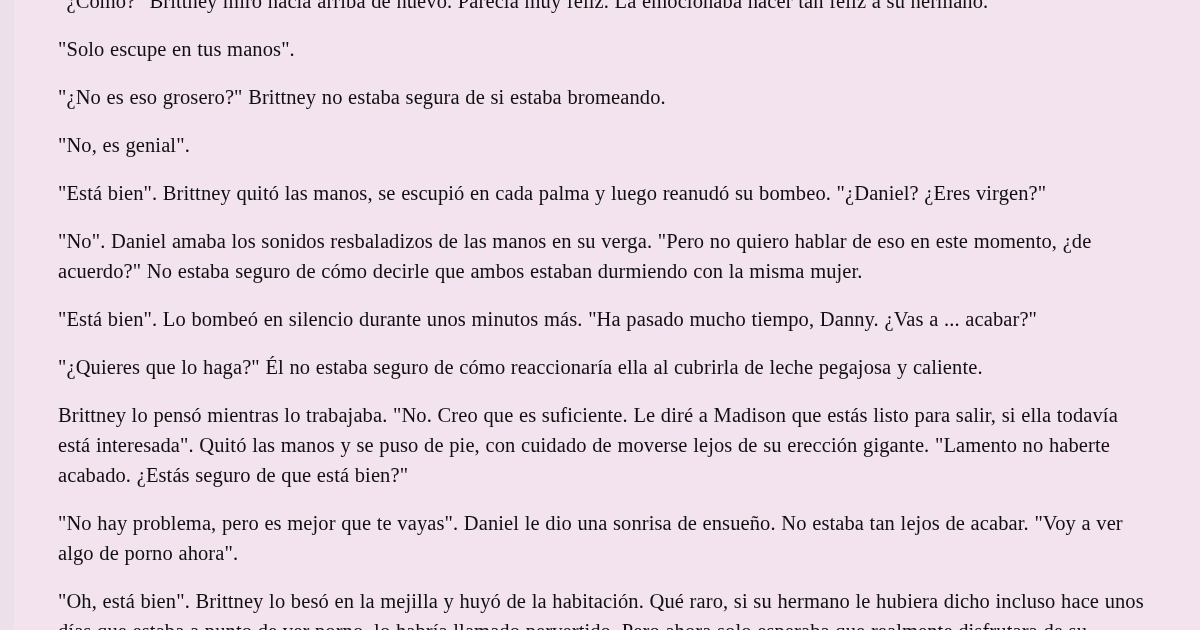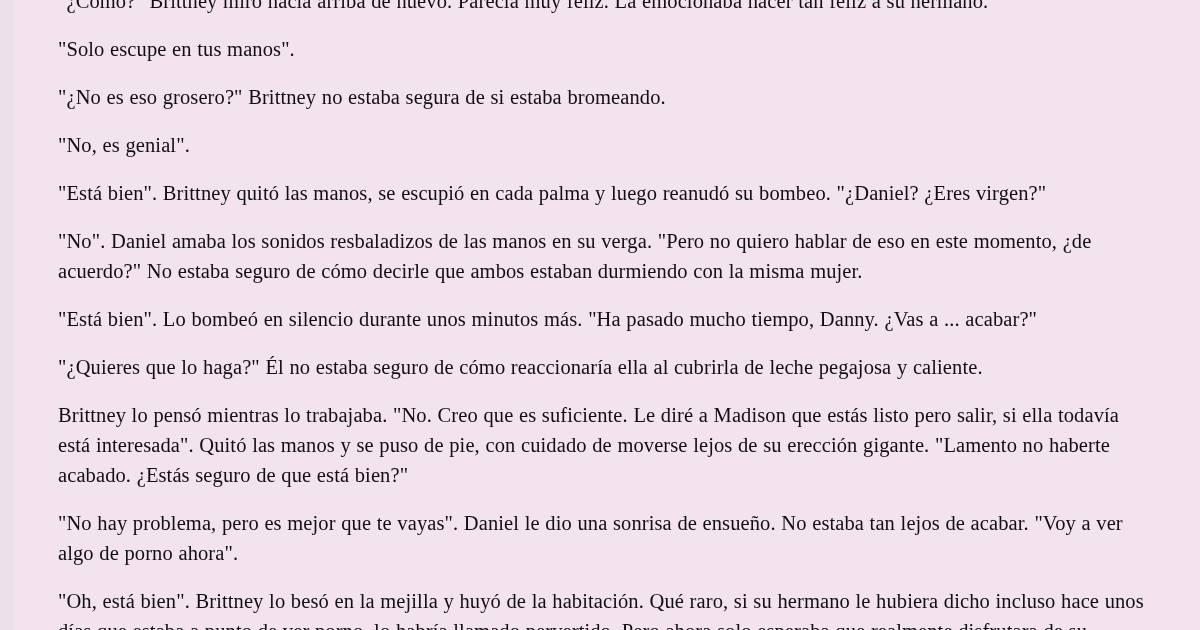--- a/index.html
+++ b/index.html
@@ -58,17 +58,17 @@
   <div class="left-rule"></div>
   <div class="story">
     <p class="para clipped-top">"¿Cómo?" Brittney miró hacia arriba de nuevo. Parecía muy feliz. La emocionaba hacer tan feliz a su hermano.</p>
     <p class="para">"Solo escupe en tus manos".</p>
     <p class="para">"¿No es eso grosero?" Brittney no estaba segura de si estaba bromeando.</p>
     <p class="para">"No, es genial".</p>
     <p class="para">"Está bien". Brittney quitó las manos, se escupió en cada palma y luego reanudó su bombeo. "¿Daniel? ¿Eres virgen?"</p>
     <p class="para">"No". Daniel amaba los sonidos resbaladizos de las manos en su verga. "Pero no quiero hablar de eso en este momento, ¿de acuerdo?" No estaba seguro de cómo decirle que ambos estaban durmiendo con la misma mujer.</p>
     <p class="para">"Está bien". Lo bombeó en silencio durante unos minutos más. "Ha pasado mucho tiempo, Danny. ¿Vas a ... acabar?"</p>
     <p class="para">"¿Quieres que lo haga?" Él no estaba seguro de cómo reaccionaría ella al cubrirla de leche pegajosa y caliente.</p>
-    <p class="para">Brittney lo pensó mientras lo trabajaba. "No. Creo que es suficiente. Le diré a Madison que estás listo pero salir, si ella todavía está interesada". Quitó las manos y se puso de pie, con cuidado de moverse lejos de su erección gigante. "Lamento no haberte acabado. ¿Estás seguro de que está bien?"</p>
+    <p class="para">Brittney lo pensó mientras lo trabajaba. "No. Creo que es suficiente. Le diré a Madison que estás listo para salir, si ella todavía está interesada". Quitó las manos y se puso de pie, con cuidado de moverse lejos de su erección gigante. "Lamento no haberte acabado. ¿Estás seguro de que está bien?"</p>
     <p class="para">"No hay problema, pero es mejor que te vayas". Daniel le dio una sonrisa de ensueño. No estaba tan lejos de acabar. "Voy a ver algo de porno ahora".</p>
     <p class="para last">"Oh, está bien". Brittney lo besó en la mejilla y huyó de la habitación. Qué raro, si su hermano le hubiera dicho incluso hace unos días que estaba a punto de ver porno, lo habría llamado pervertido. Pero ahora solo esperaba que realmente disfrutara de su orgasmo. Cerró la puerta a la salida y se dirigió hasta su habitación. Ella tenía</p>
   </div>
 </div>
 
 </body></html>

